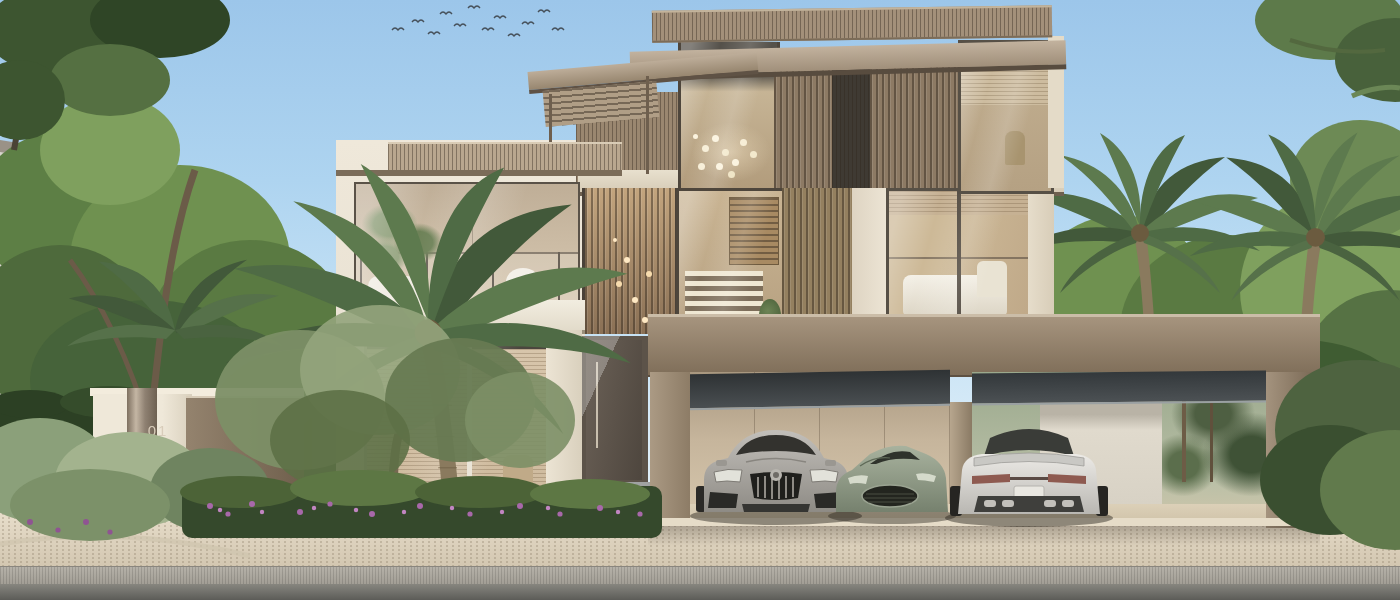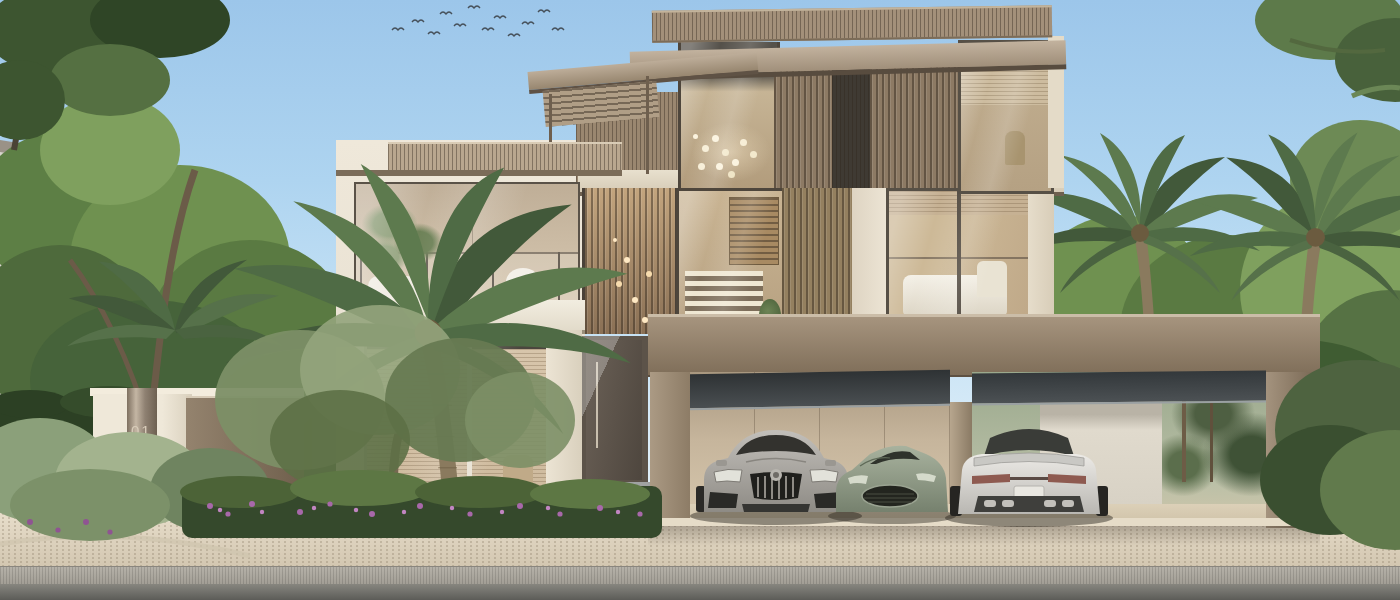--- a/index.html
+++ b/index.html
@@ -288,21 +288,21 @@
         <rect x="52" y="88" width="12" height="7" rx="3" fill="#c2c0bb"></rect>
       <rect x="94" y="88" width="12" height="7" rx="3" fill="#c2c0bb"></rect>
         <rect x="112" y="88" width="12" height="7" rx="3" fill="#c2c0bb"></rect>
     </g>
   </svg>
 
   <div class="abs" style="left:0;top:0;width:1400px;height:600px;">
     <div class="abs" style="left:90px;top:388px;width:214px;height:8px;background:#f3ecdd;"></div>
     <div class="abs" style="left:93px;top:394px;width:99px;height:128px;background:linear-gradient(90deg,#efe8d9 70%,#d9d0bd);"></div>
     <div class="abs" style="left:127px;top:388px;width:30px;height:134px;background:linear-gradient(90deg,#7e7060,#c4b6a4 30%,#8f8172 60%,#6d6051);">
-      <div class="abs unitnum" style="left:4px;top:34px;width:100%;">01</div>
+      <div class="abs unitnum" style="left:16px;top:34px;width:100%;text-align:center;">01</div>
     </div>
     <div class="abs grain" style="left:186px;top:396px;width:118px;height:126px;background:linear-gradient(90deg,#94836e,#6f5f4c);border-top:2px solid #d8ccb8;"></div>
   </div>
 
   <svg class="abs" style="left:0;top:0;" width="1400" height="600" viewBox="0 0 1400 600">
     <rect x="336" y="514" width="320" height="10" fill="rgba(60,50,40,.18)"></rect>
     <path d="M0,544 Q120,524 250,556" stroke="#cfc4ae" stroke-width="5" fill="none" opacity="0.7"></path>
     <g transform="translate(452,524) scale(1.25)">
       <path d="M-6,0 C-10,-60 -16,-110 -26,-150 L-12,-153 C-4,-112 2,-62 8,0 Z" fill="#8a7a5e"></path>
       <g stroke="#6e5e44" stroke-width="1" opacity="0.6">

